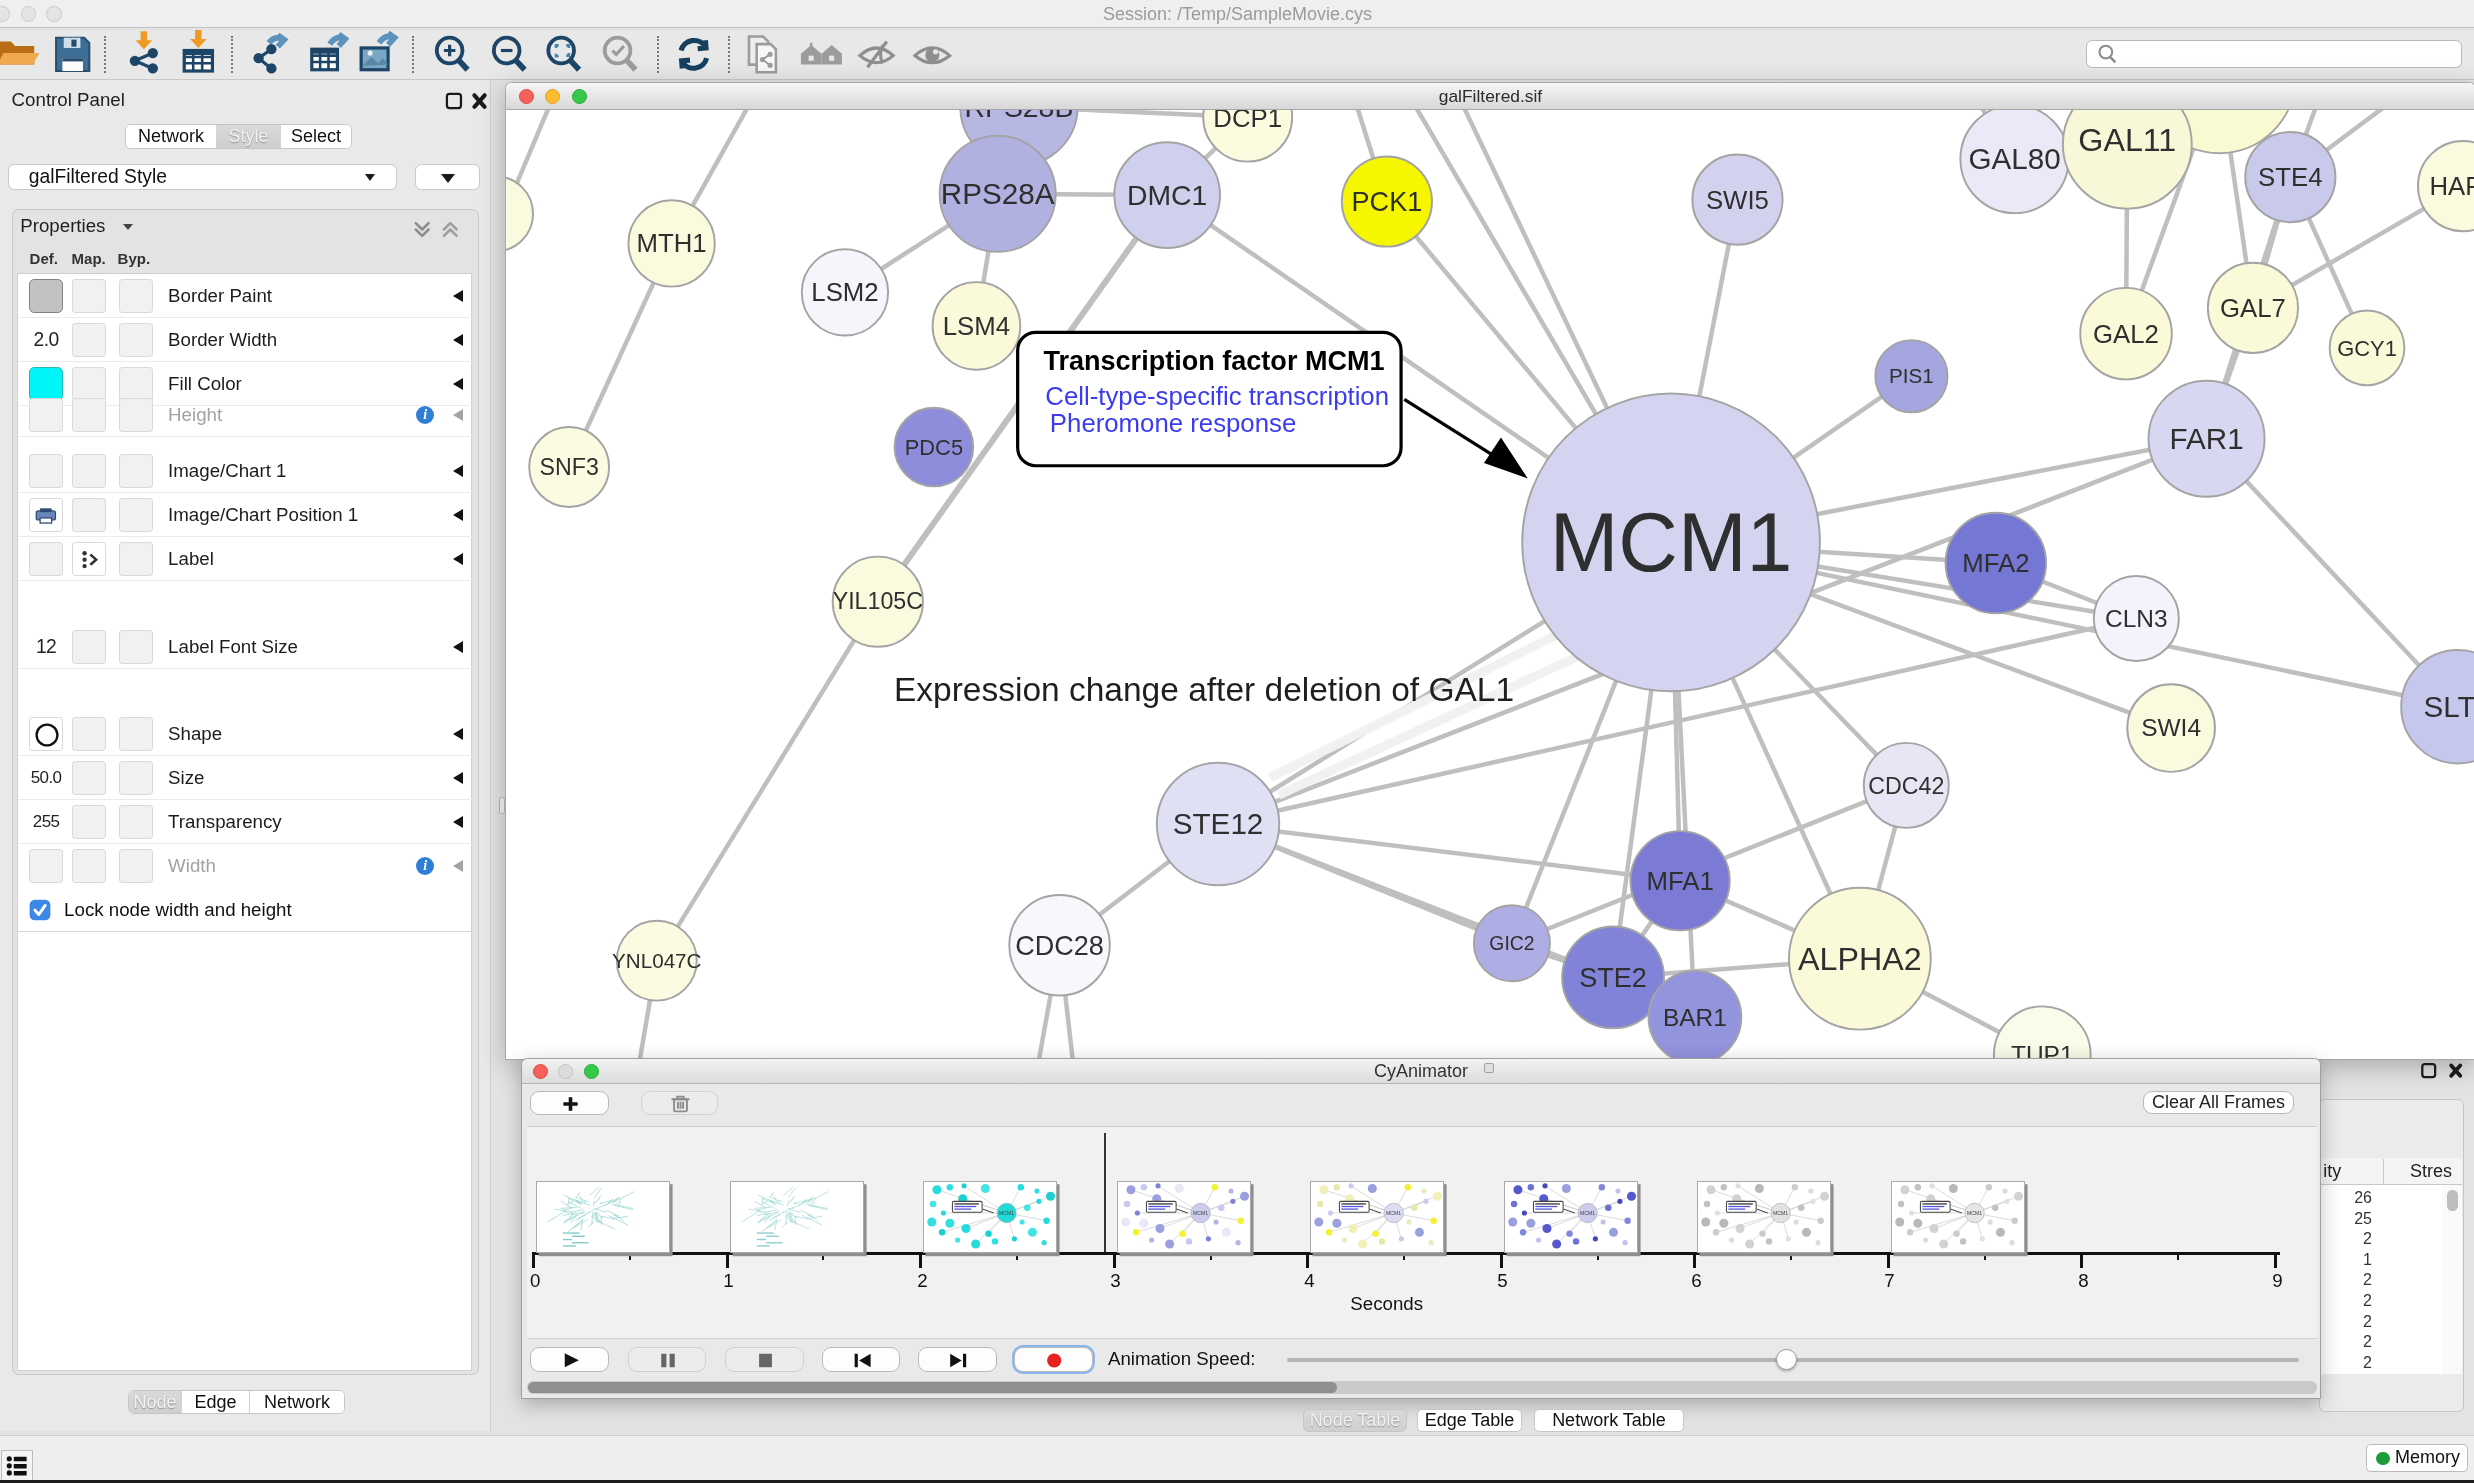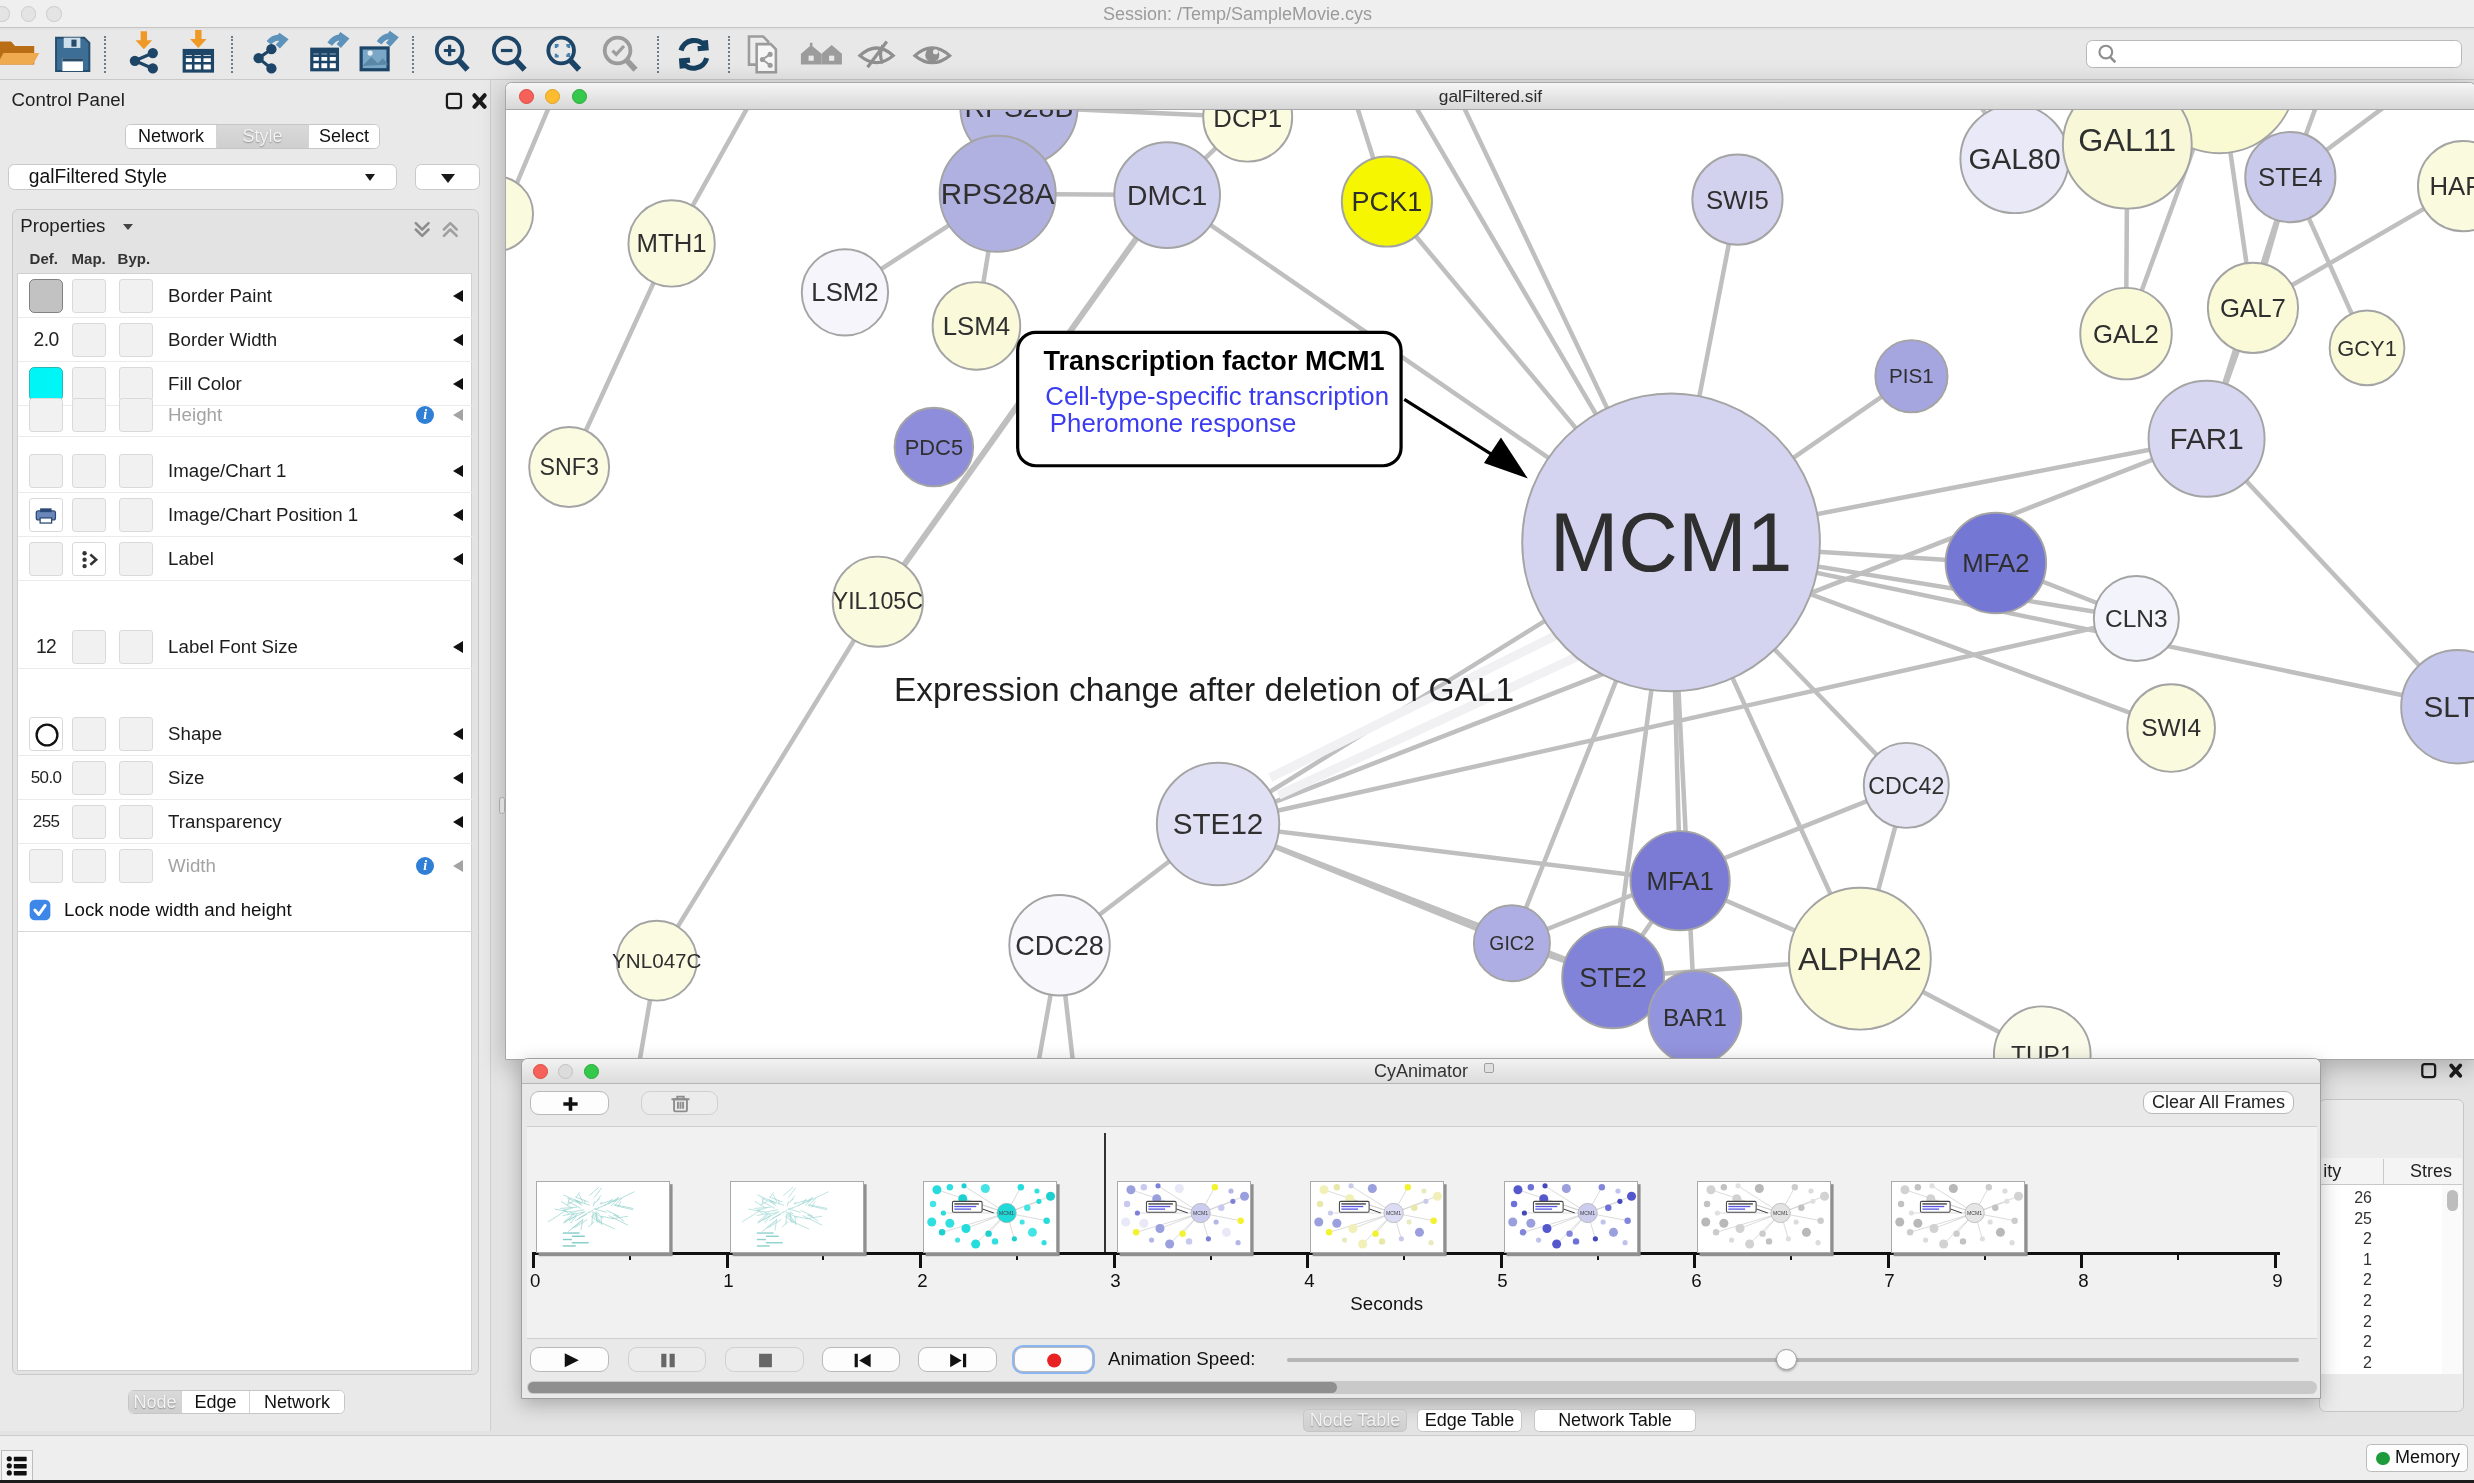--- a/index.html
+++ b/index.html
@@ -188,21 +188,21 @@
 </div>
 
 <div id="cp">
   <div id="cp-title">Control Panel</div>
   <svg style="position:absolute;left:445px;top:11.6px" width="46" height="19.3" viewBox="0 0 72 30">
       <rect x="3" y="3" width="22" height="22" rx="4" fill="none" stroke="#1a1a1a" stroke-width="3.5"></rect>
       <path d="M46 5 L62 23 M62 5 L46 23" stroke="#1a1a1a" stroke-width="6.5" stroke-linecap="round"></path>
     </svg>
   <div class="tabgrp" style="left:125px;top:44px;height:25px">
     <div class="tab" style="width:90px">Network</div>
-    <div class="tab sel" style="width:92px">Style</div>
+    <div class="tab sel" style="width:64px">Style</div>
     <div class="tab" style="width:71px">Select</div>
   </div>
   <div id="combo">galFiltered Style</div>
   <div id="combobtn">
       <div class="dna" style="left:25px;top:9px"></div>
     </div>
   <div class="dna" style="left:365px;top:94px;border-left-width:5.2px;border-right-width:5.2px;border-top-width:7px"></div>
   <div id="props">
     <div style="position:absolute;left:7.7px;top:5.2px;font-size:18.7px;color:#1e1e1e">Properties</div>
     <div class="dna" style="left:110px;top:14px;border-left-width:5.2px;border-right-width:5.2px;border-top-width:6.4px;border-top-color:#444"></div>
@@ -1069,21 +1069,21 @@
   <div style="position:absolute;left:1254px;top:290px;width:21px;height:21px;border-radius:50%;background:#fdfdfd;border:0.6px solid #9f9f9f;box-shadow:0 1.3px 2.6px rgba(0,0,0,.3)"></div>
   <div style="position:absolute;left:5.2px;top:322px;width:1790px;height:13px;background:#c9c9c9;border-radius:6.4px">
     <div style="position:absolute;left:1.3px;top:1.3px;width:809px;height:10.3px;background:#8f8f8f;border-radius:5.2px"></div>
   </div>
 </div>
 <div style="position:absolute;left:1484px;top:1063px;width:10.3px;height:10.3px;background:#e0e0e0;border:0.6px solid #9f9f9f;border-radius:1.9px;z-index:5"></div>
 <div style="position:absolute;left:499px;top:797px;width:6.4px;height:17px;background:#dcdcdc;border:0.6px solid #a6a6a6;border-radius:2.6px"></div>
 
 <div class="stab" style="position:absolute;left:1303px;top:1409px;width:104px;height:22.6px;background:linear-gradient(#d9d9d9,#cfcfcf);border:1.3px solid #c6c6c6;border-radius:5.2px;color:#f2f2f2;text-shadow:0 0.6px 1.3px #8f8f8f">Node Table</div>
 <div class="stab" style="position:absolute;left:1417px;top:1409px;width:105px;height:22.6px;background:#fff;border:1.3px solid #c6c6c6;border-radius:5.2px;color:#111">Edge Table</div>
-<div class="stab" style="position:absolute;left:1534px;top:1409px;width:162px;height:22.6px;background:#fff;border:1.3px solid #c6c6c6;border-radius:5.2px;color:#111">Network Table</div>
+<div class="stab" style="position:absolute;left:1534px;top:1409px;width:150px;height:22.6px;background:#fff;border:1.3px solid #c6c6c6;border-radius:5.2px;color:#111">Network Table</div>
 <div id="statusbar">
   <div style="position:absolute;left:0.6px;top:13.5px;width:32px;height:32px;background:#f4f4f4;border:1.3px solid #bdbdbd">
     <svg width="30" height="29" viewBox="0 0 46 45">
         <g fill="#111">
           <circle cx="11" cy="12" r="4"></circle>
           <circle cx="11" cy="23" r="4"></circle>
           <circle cx="11" cy="34" r="4"></circle>
           <rect x="18" y="9" width="20" height="7" rx="1"></rect>
           <rect x="18" y="20" width="20" height="7" rx="1"></rect>
           <rect x="18" y="31" width="20" height="7" rx="1"></rect>

